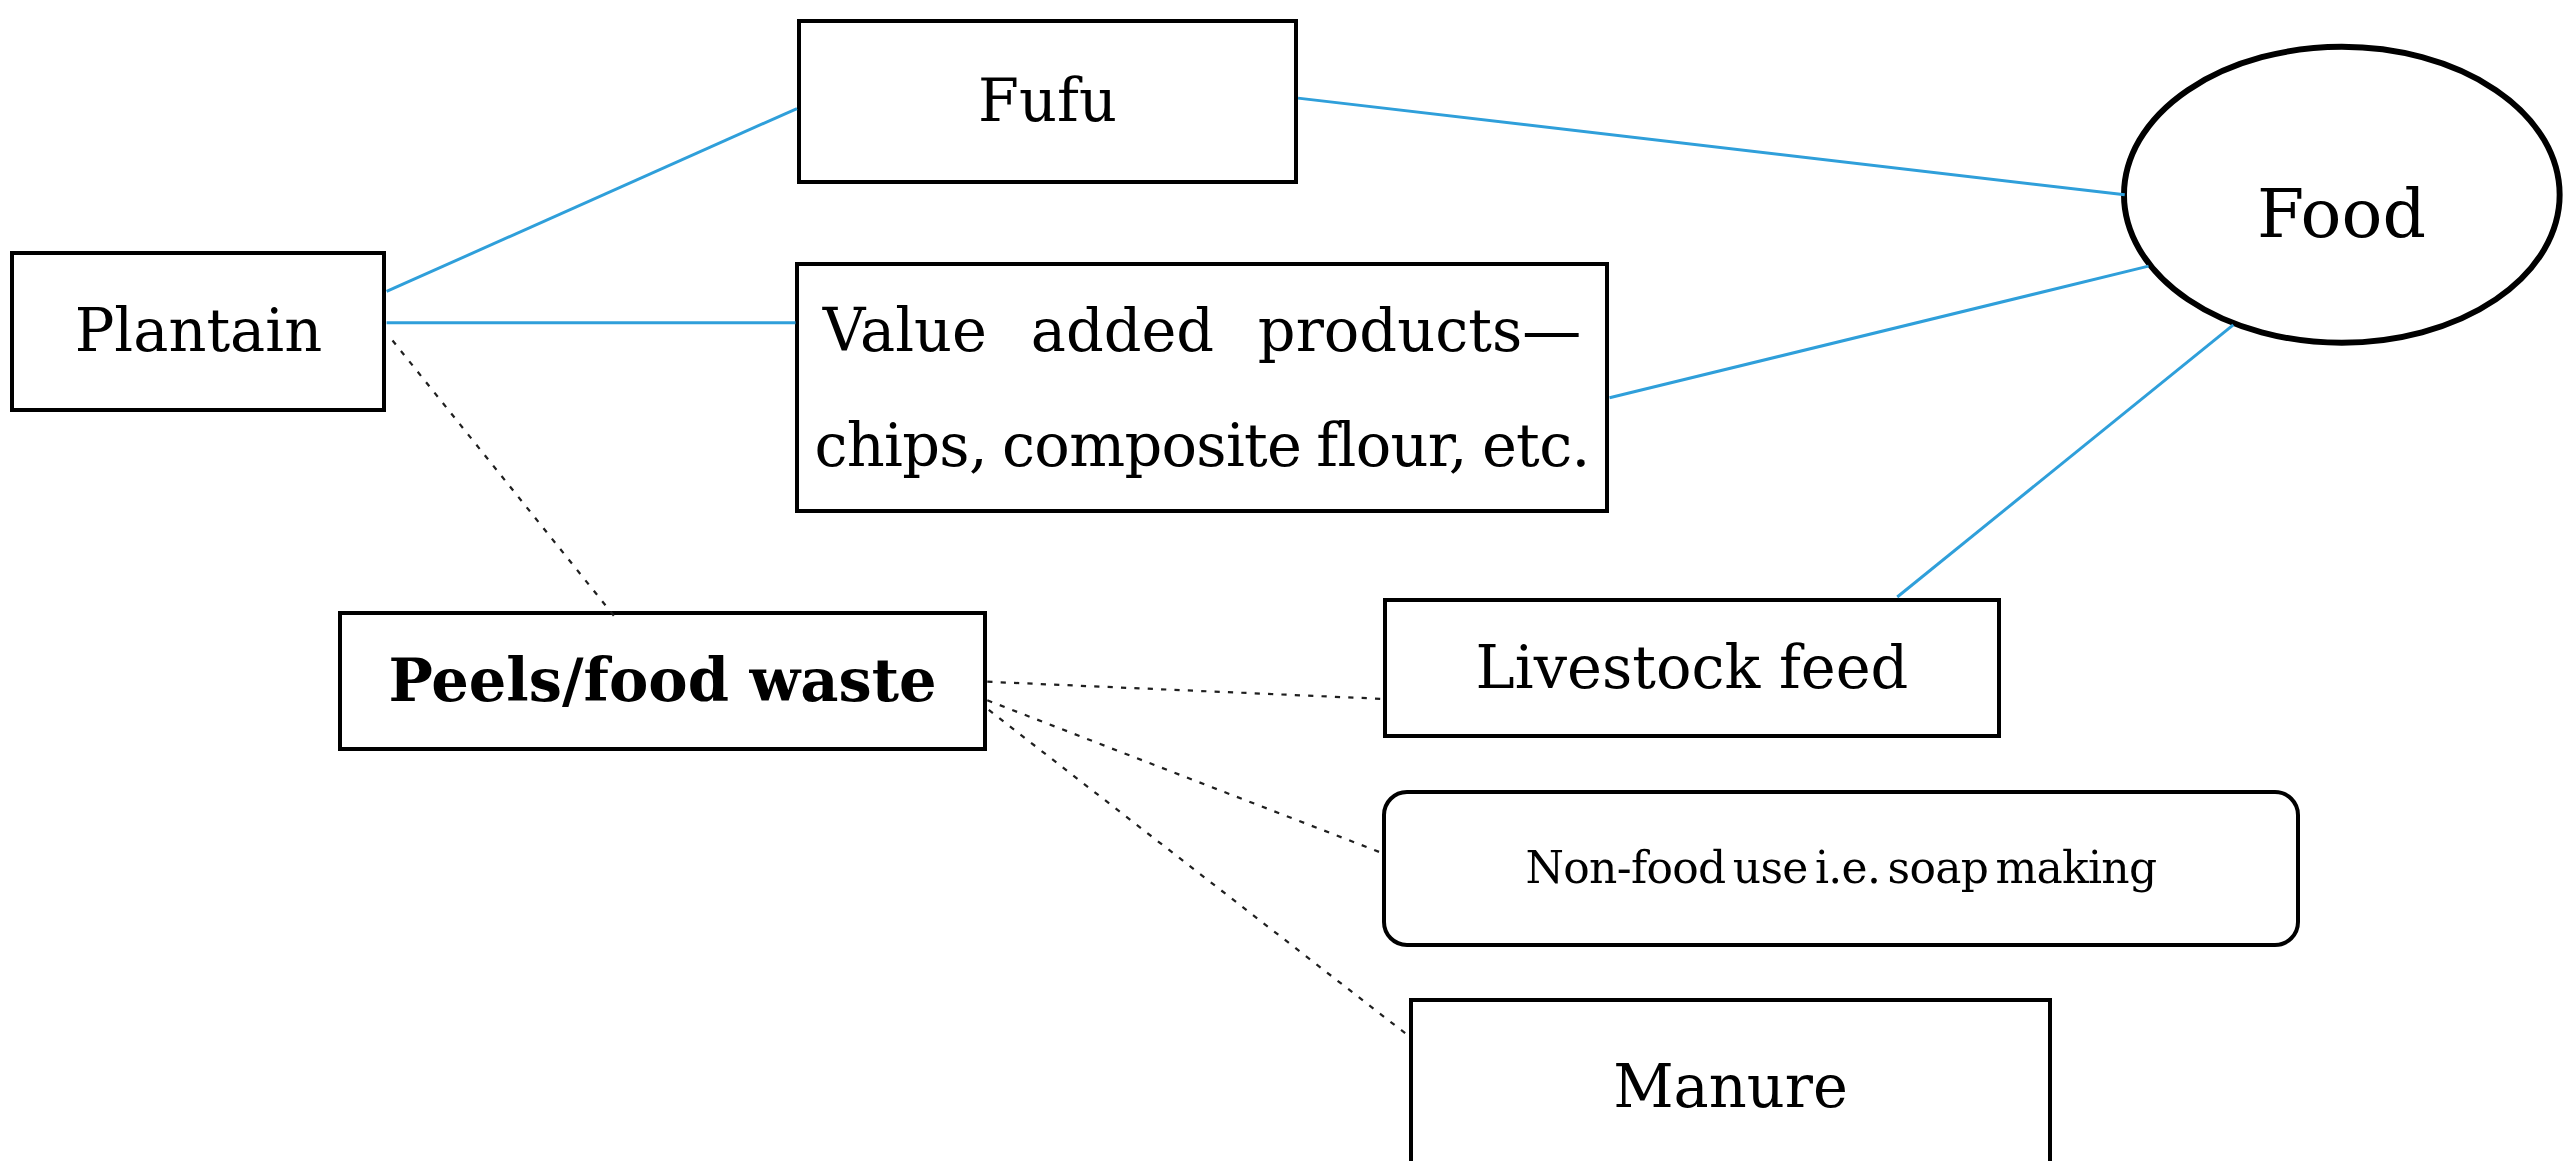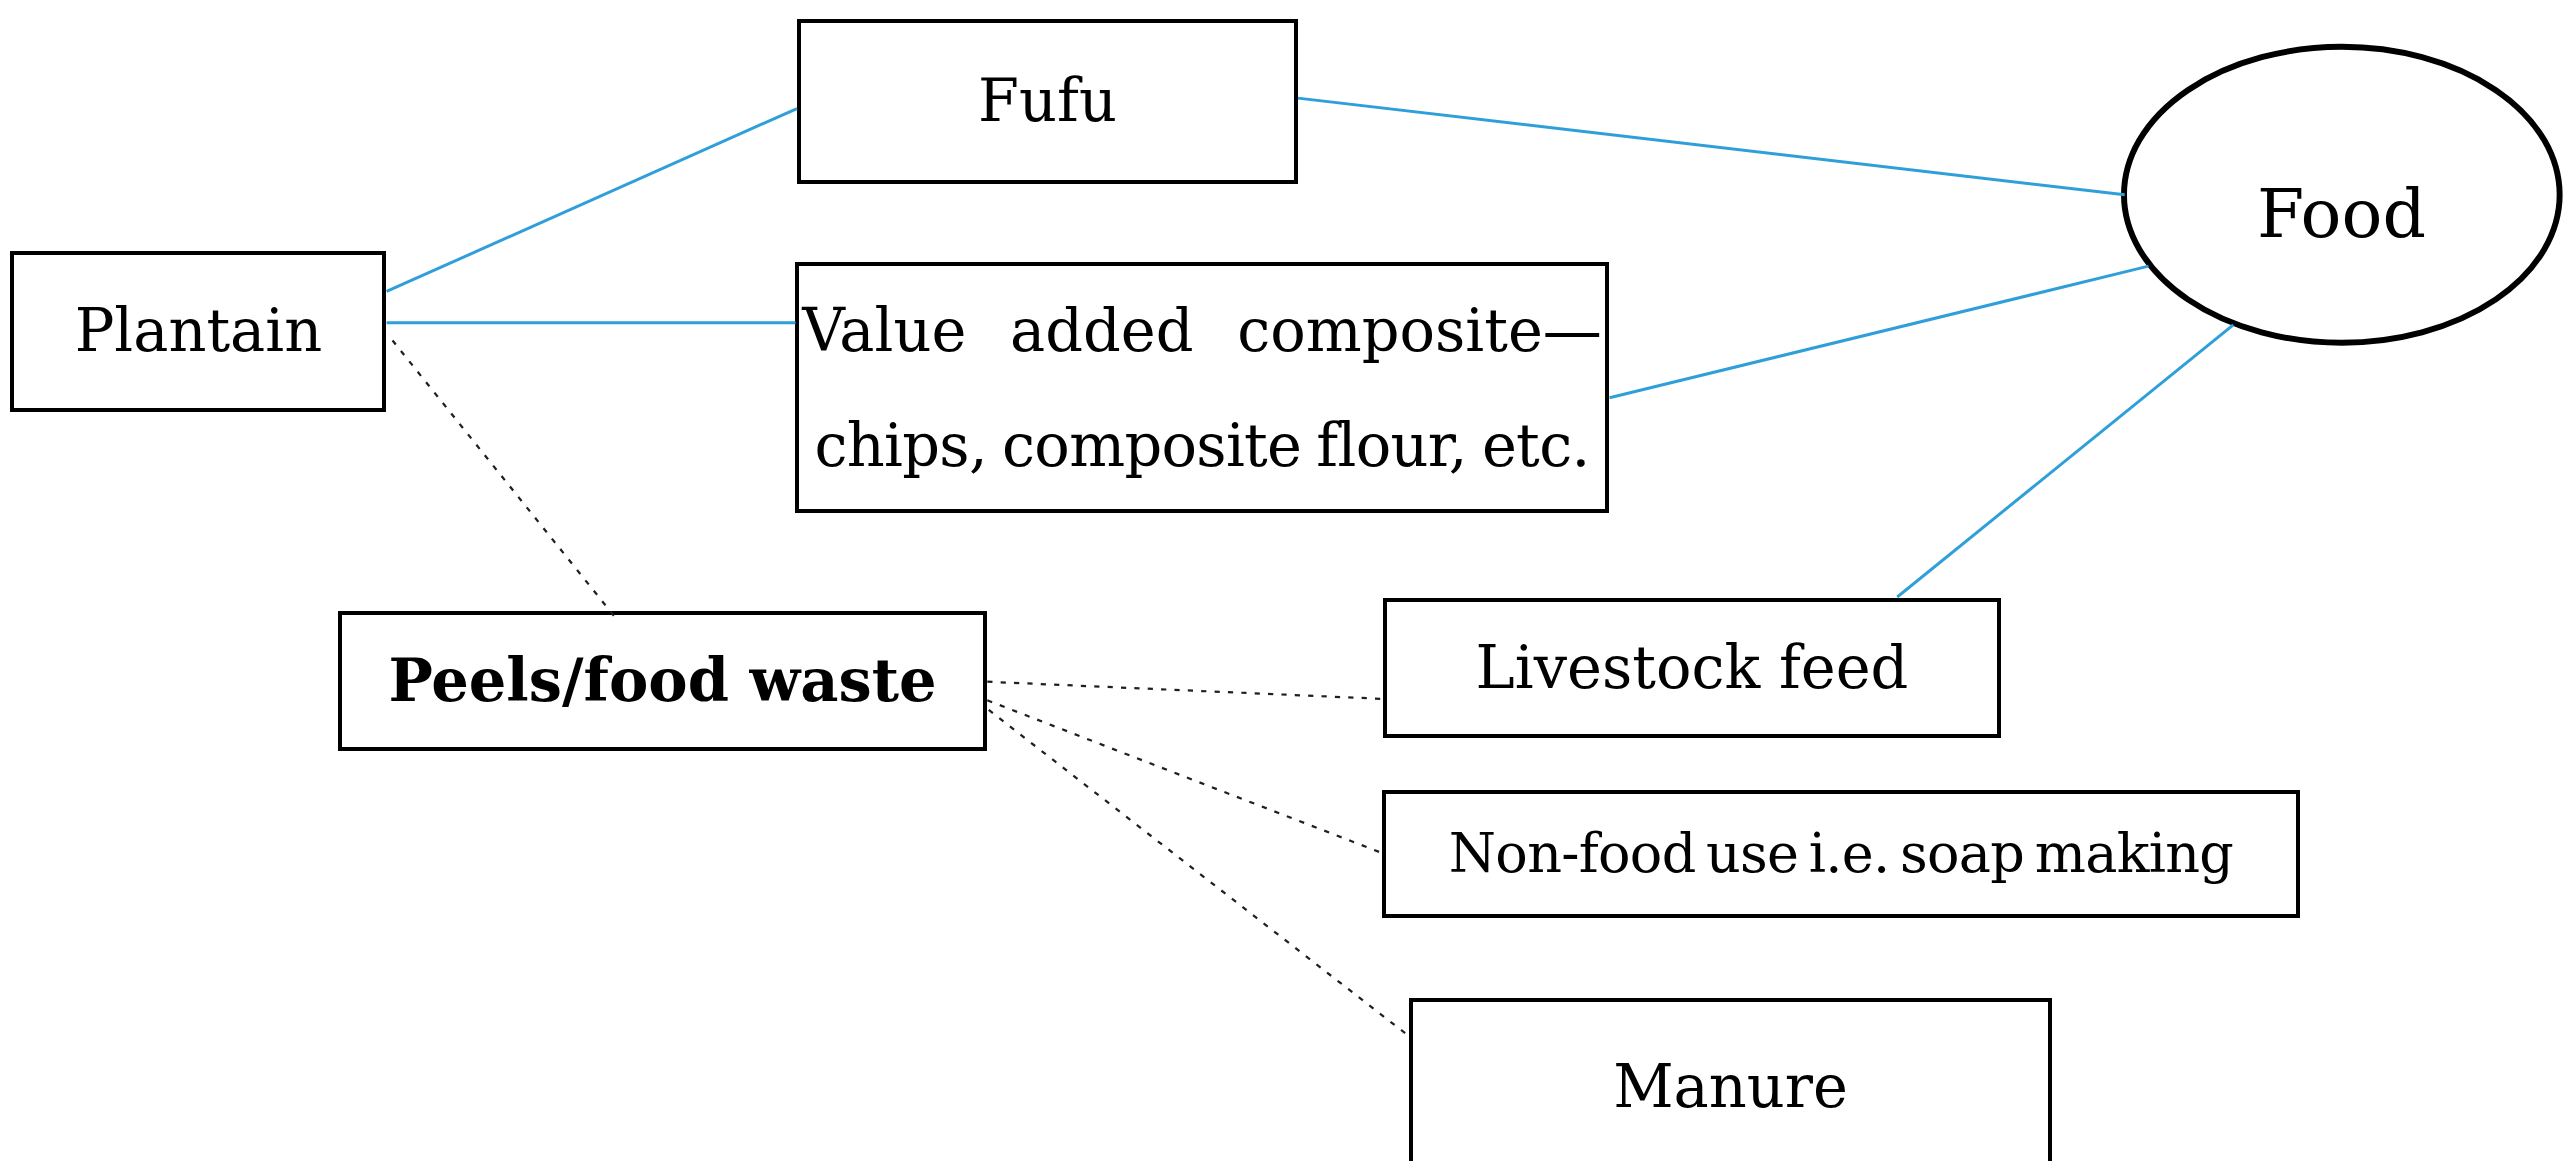--- a/index.html
+++ b/index.html
@@ -31,21 +31,21 @@
     white-space:nowrap;
   }
   .node-plantain{left:10.4px;top:251px;width:376px;height:161px;}
   .node-fufu{left:797px;top:19.3px;width:501px;height:165px;}
   .node-value{left:795px;top:262px;width:814px;height:251px;flex-direction:column;white-space:nowrap;}
   .node-value .vline{display:block;line-height:115px;}
   .node-value .vline1{word-spacing:25px;}
   .node-value .vline2{word-spacing:-3px;letter-spacing:-0.7px;}
   .node-peels{left:338px;top:611px;width:649px;height:140px;font-weight:bold;}
   .node-livestock{left:1383px;top:598px;width:618px;height:140px;}
-  .node-nonfood{left:1382px;top:790px;width:918px;height:128px;font-size:54px;word-spacing:-6px;letter-spacing:-0.7px;}
+  .node-nonfood{left:1382px;top:790px;width:918px;height:157px;font-size:44px;word-spacing:-6px;letter-spacing:-0.7px;border-radius:25px;}
   .node-manure{left:1409px;top:998px;width:643px;height:178px;}
   #edge-layer{
     position:absolute;left:0;top:0;width:2576px;height:1162px;
     pointer-events:none;
   }
   .blue-line{stroke:var(--blue);stroke-width:4;fill:none;}
   .dashed-line{stroke:var(--dash);stroke-width:3;stroke-dasharray:7 11;fill:none;}
   .ellipse-node{stroke:var(--ink);stroke-width:8;fill:var(--bg);}
   .food-label{
     position:absolute;
@@ -62,21 +62,21 @@
 
   <div class="node node-plantain">
     <span>Plantain</span>
   </div>
 
   <div class="node node-fufu">
     <span>Fufu</span>
   </div>
 
   <div class="node node-value">
-    <span class="vline vline1">Value added composite—</span>
+    <span class="vline vline1">Value added products—</span>
     <span class="vline vline2">chips, composite flour, etc.</span>
   </div>
 
   <div class="node node-peels">
     <span>Peels/food waste</span>
   </div>
 
   <div class="node node-livestock">
     <span>Livestock feed</span>
   </div>

